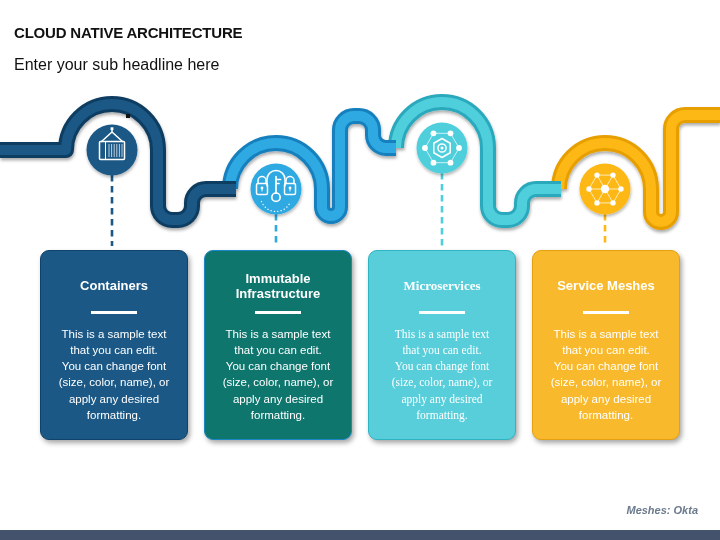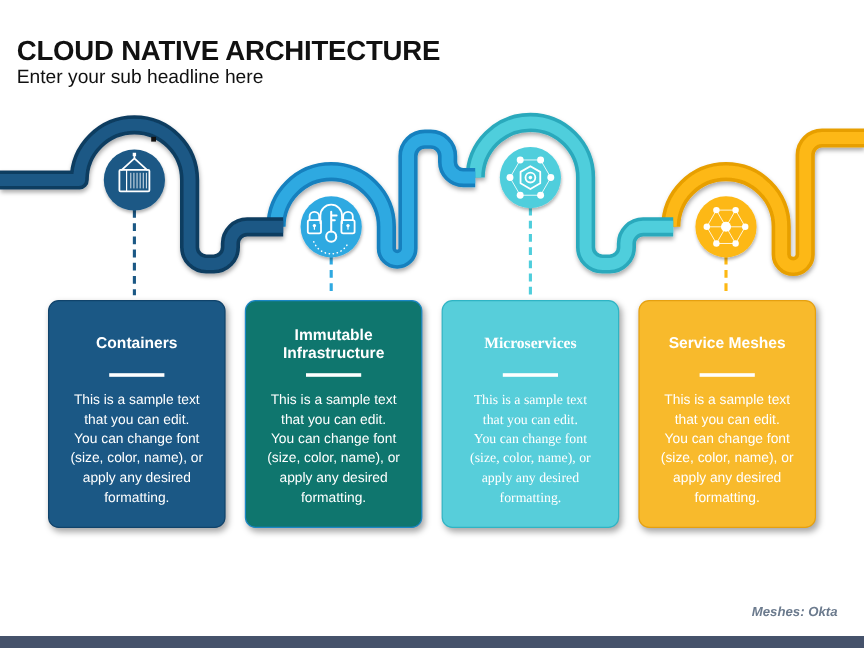--- a/index.html
+++ b/index.html
@@ -2,21 +2,21 @@
 <html style="--navy: #1B5885; --navy-dark: #0E3C60; --blue: #2FA9E1; --blue-dark: #1480BE; --teal: #4FCEDC; --teal-dark: #2AA9BC; --yellow: #FDB813; --yellow-dark: #E79F00; --footer-bar: #45526B; --sources-text: #6B7A8D;"><head>
 <meta charset="utf-8">
 <style>
   html,body{margin:0;padding:0;background:#e8e8e8;}
   #slide{
     position:relative;width:720px;height:540px;background:#ffffff;
     font-family:"Liberation Sans","DejaVu Sans",sans-serif;overflow:hidden;
   }
   
   #title{
-    position:absolute;left:14px;top:14px;font-size:23px;font-weight:700;
+    position:absolute;left:14px;top:14px;font-size:15px;font-weight:700;
     color:#111;letter-spacing:-.2px;
   }
   #subtitle{
     position:absolute;left:14px;top:56px;font-size:16px;color:#111;
   }
   
   #pipes{position:absolute;left:0;top:0;}
   .po{fill:none;stroke-width:16;stroke-linejoin:round;}
   .pi{fill:none;stroke-width:10;stroke-linejoin:round;}
   .navy-o{stroke:var(--navy-dark);}   .navy-i{stroke:var(--navy);}

